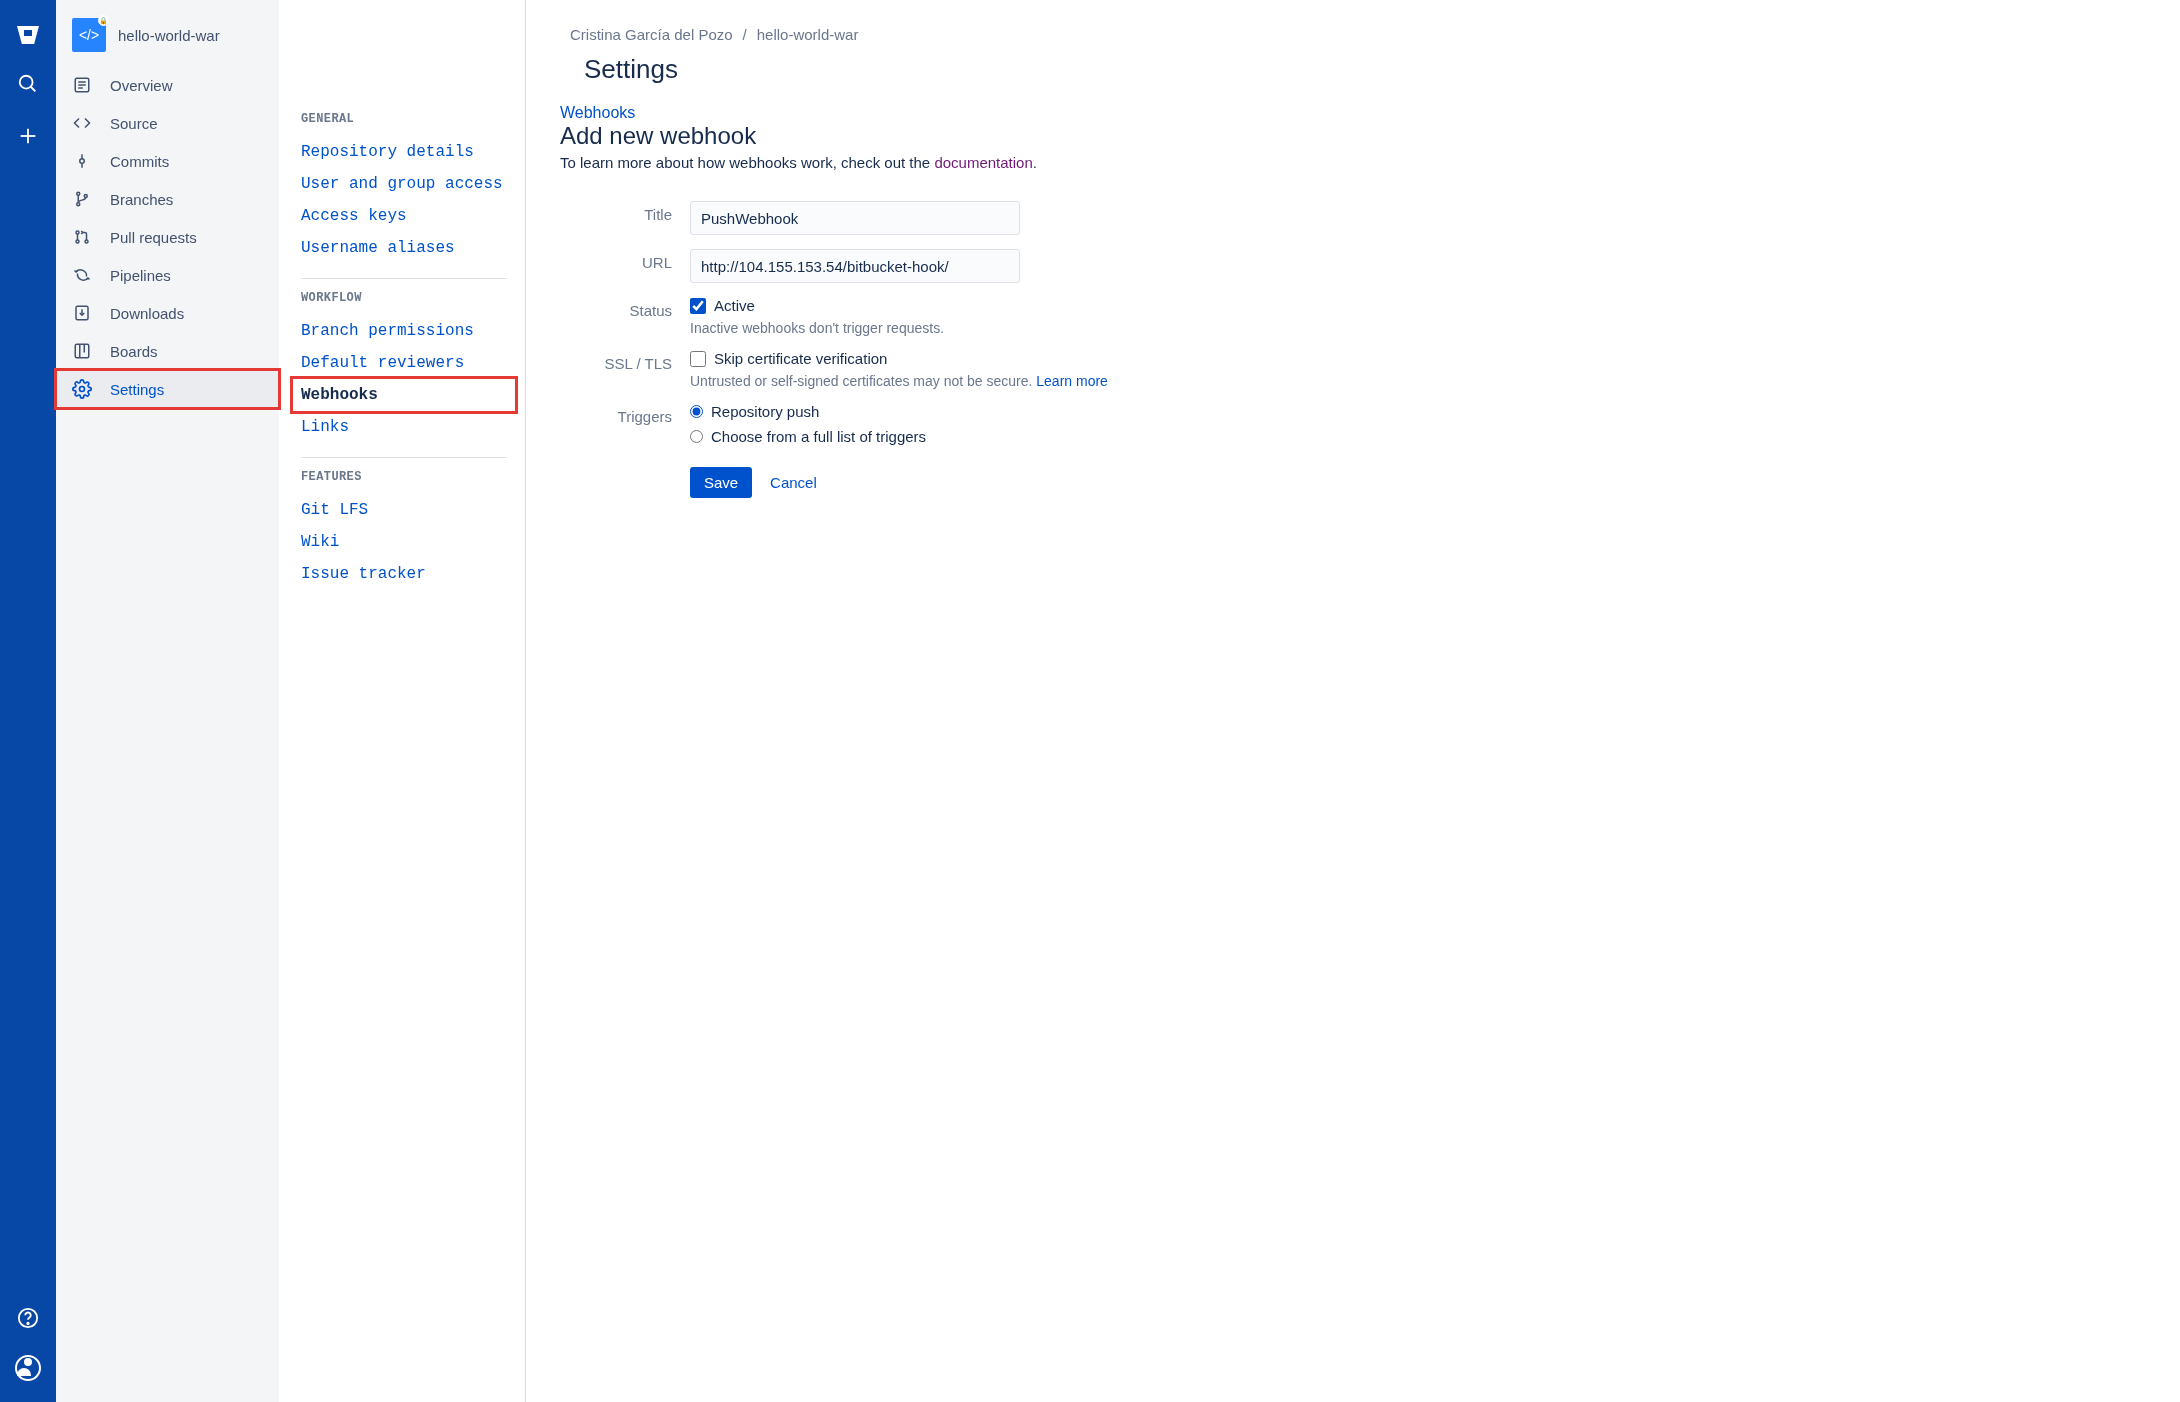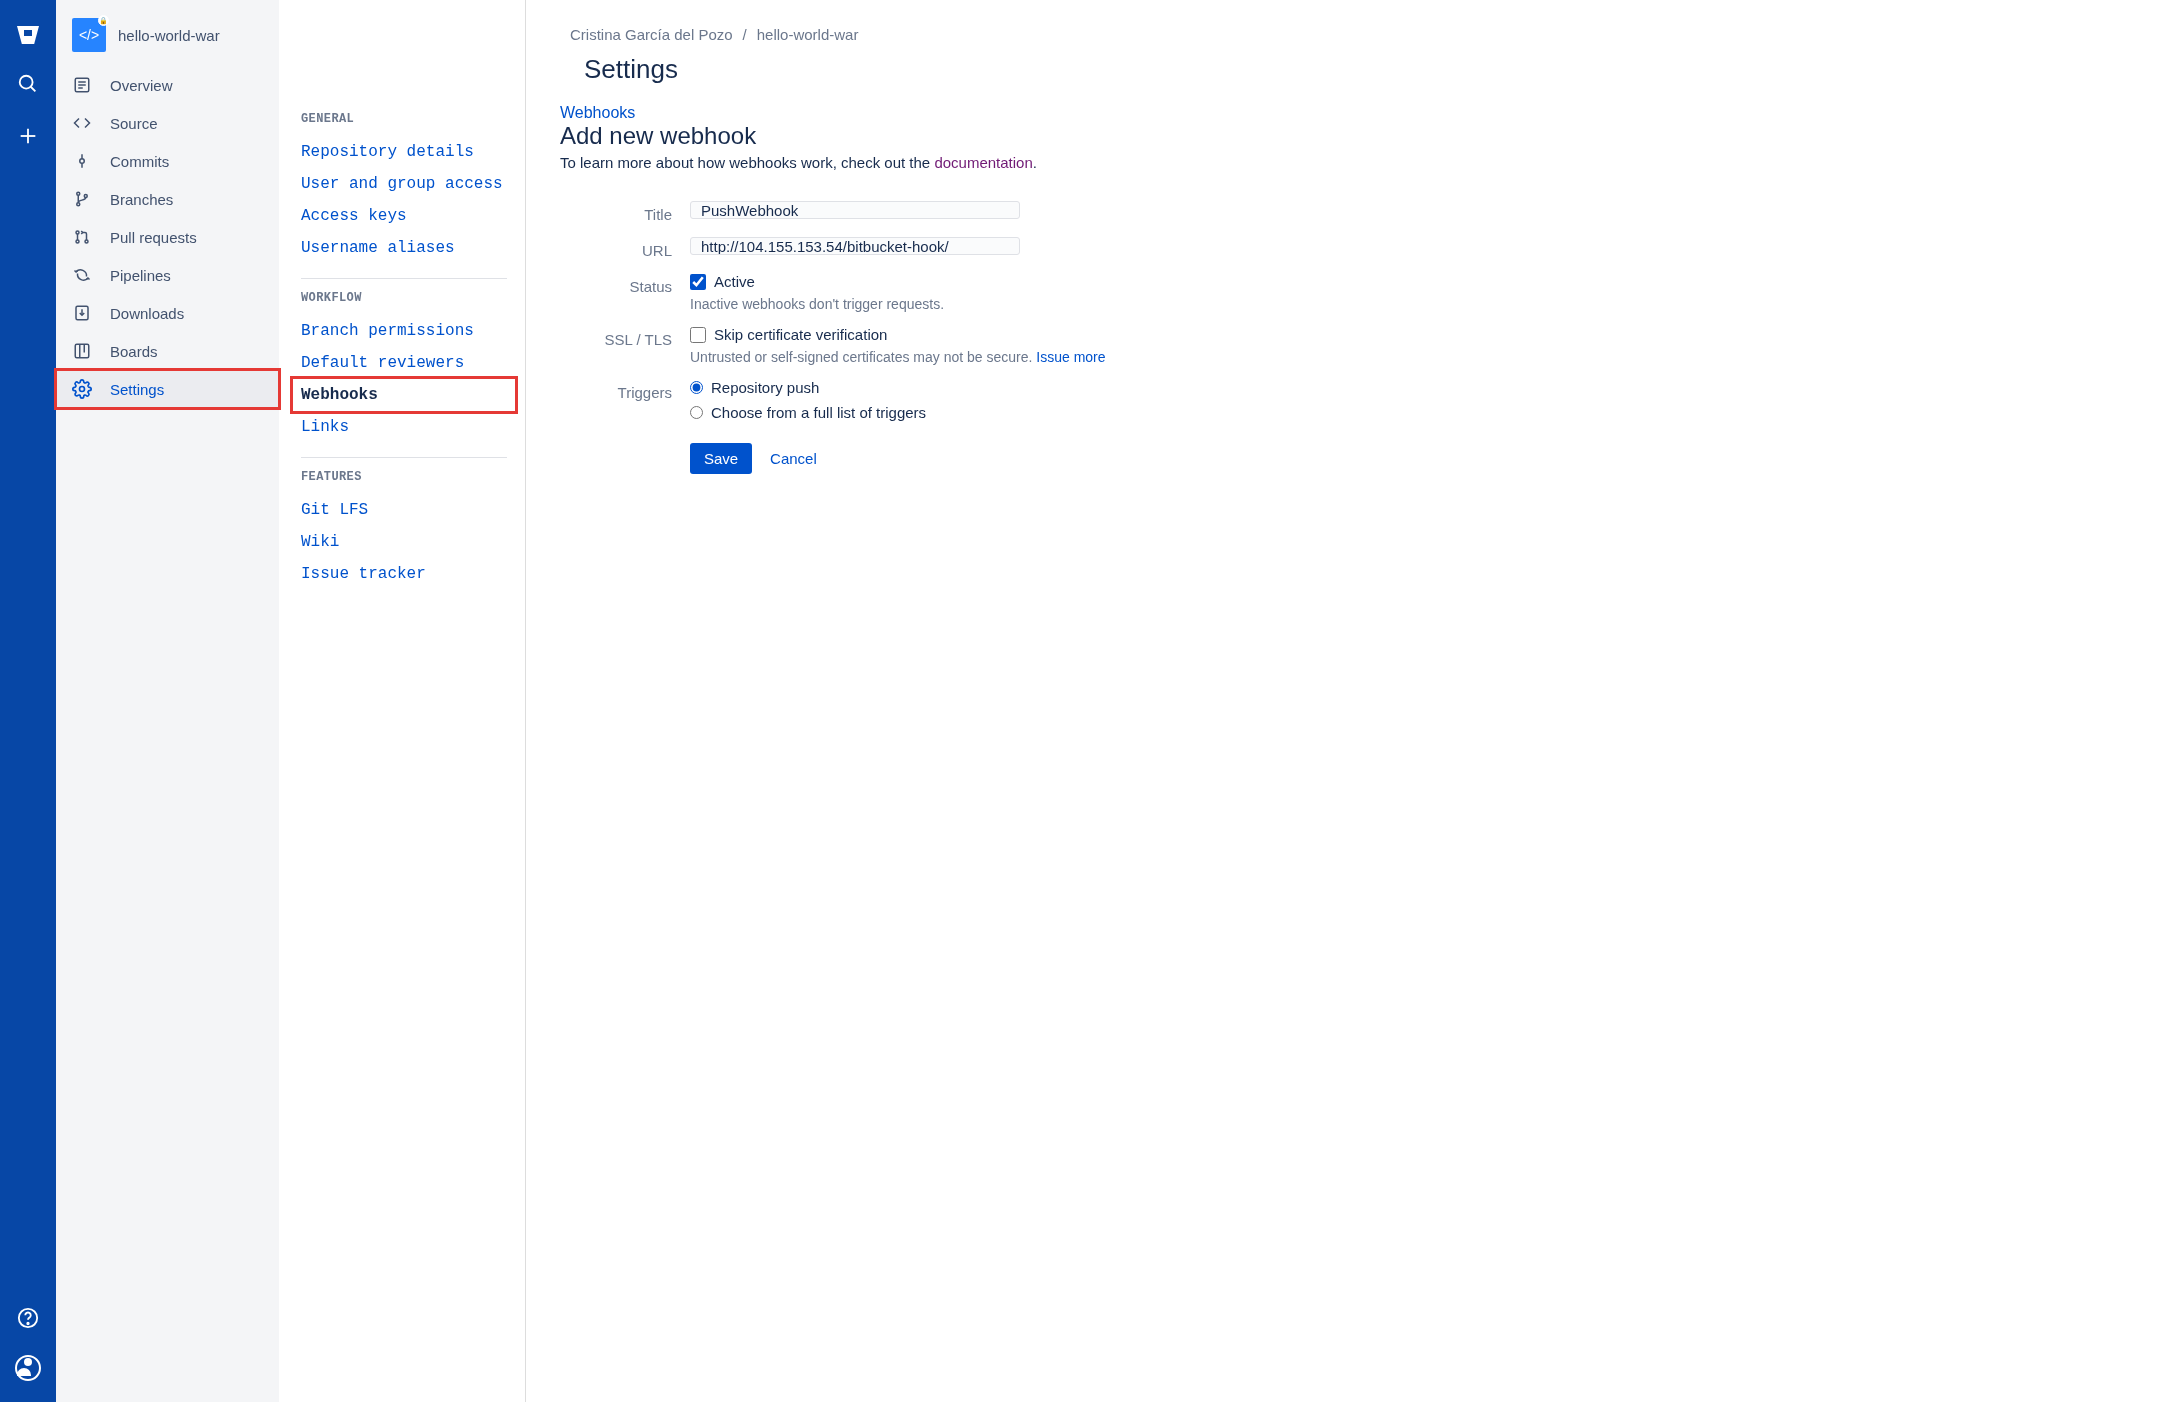--- a/index.html
+++ b/index.html
@@ -134,21 +134,21 @@
     position:relative;
   }
   .main a.linkblue { color:#0052CC; text-decoration:none; }
   .main h1.sub { font-size:24px; font-weight:400; color:#172B4D; margin-bottom:4px;}
   .main p.lead { font-size:15px; color:#172B4D; margin-bottom:30px; }
   .main p.lead a{color:#701a75;text-decoration:none;}
   .form-row { display:flex; align-items:flex-start; margin-bottom:14px; }
   .form-row .lbl { width:130px; text-align:right; padding-right:18px; color:#6B778C; font-size:15px; padding-top:5px;}
   .form-row .fld { flex:0 0 330px; }
   .form-row input[type=text]{
-    width:100%; height:18px;
+    width:100%; height:34px;
     border:1px solid #DFE1E6; border-radius:3px;
     padding:0 10px; font-size:15px; color:#172B4D;
     background:#FAFBFC;
   }
   .chk-row { display:flex; align-items:center; gap:8px; font-size:15px;}
   .chk { width:16px;height:16px;}
   .helper { color:#6B778C; font-size:14px; margin-top:6px; }
   .helper a{color:#0052CC;text-decoration:none;}
   .radio-row{ display:flex;align-items:center;gap:8px;font-size:15px;margin-bottom:8px;}
   .save-btn {
@@ -362,21 +362,21 @@
     </div>
 
     <div class="form-row">
       <div class="lbl">SSL / TLS</div>
       <div class="wide-fld">
         <div class="chk-row">
           <input type="checkbox" class="chk" style="">
           <span>Skip certificate verification</span>
         </div>
         <div class="helper">
-          <span>Untrusted or self-signed certificates may not be secure. </span><a>Issue more</a>
+          <span>Untrusted or self-signed certificates may not be secure. </span><a>Learn more</a>
         </div>
       </div>
     </div>
 
     <div class="form-row">
       <div class="lbl">Triggers</div>
       <div class="wide-fld">
         <div class="radio-row">
           <input type="radio" name="trig" checked="" style="accent-color: rgb(0, 82, 204);">
           <span>Repository push</span>

